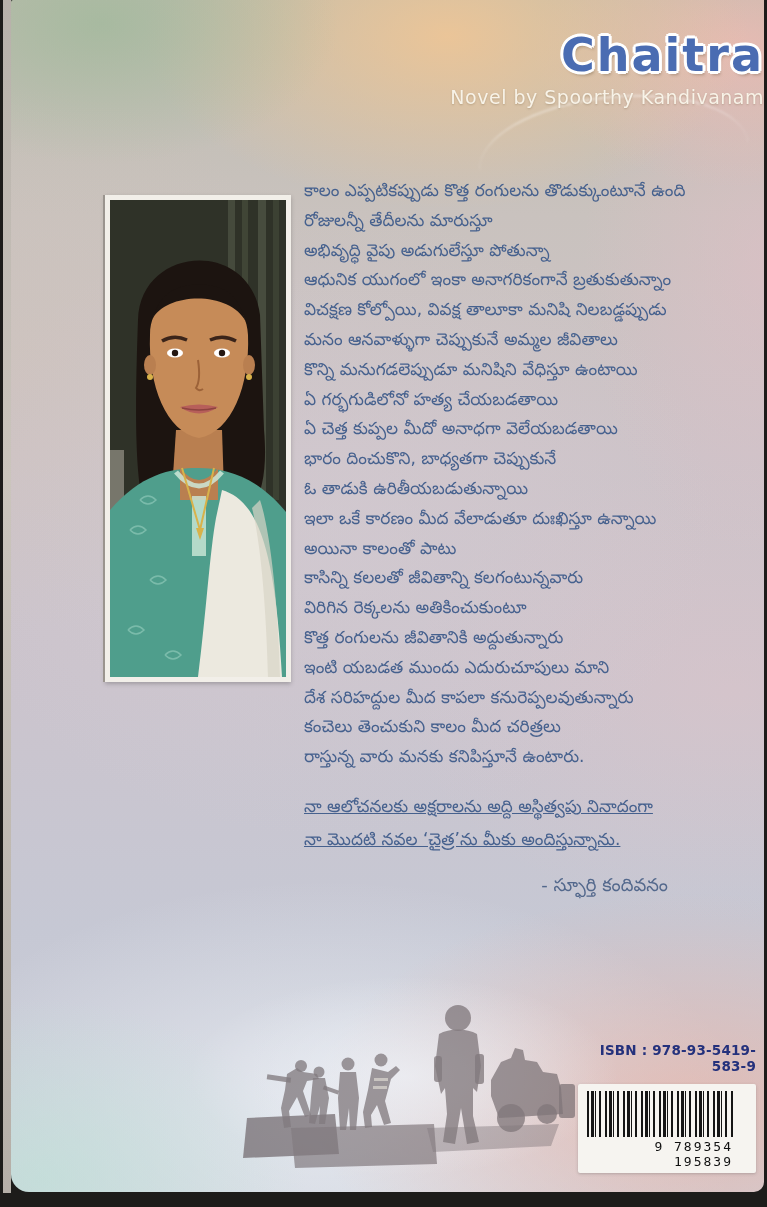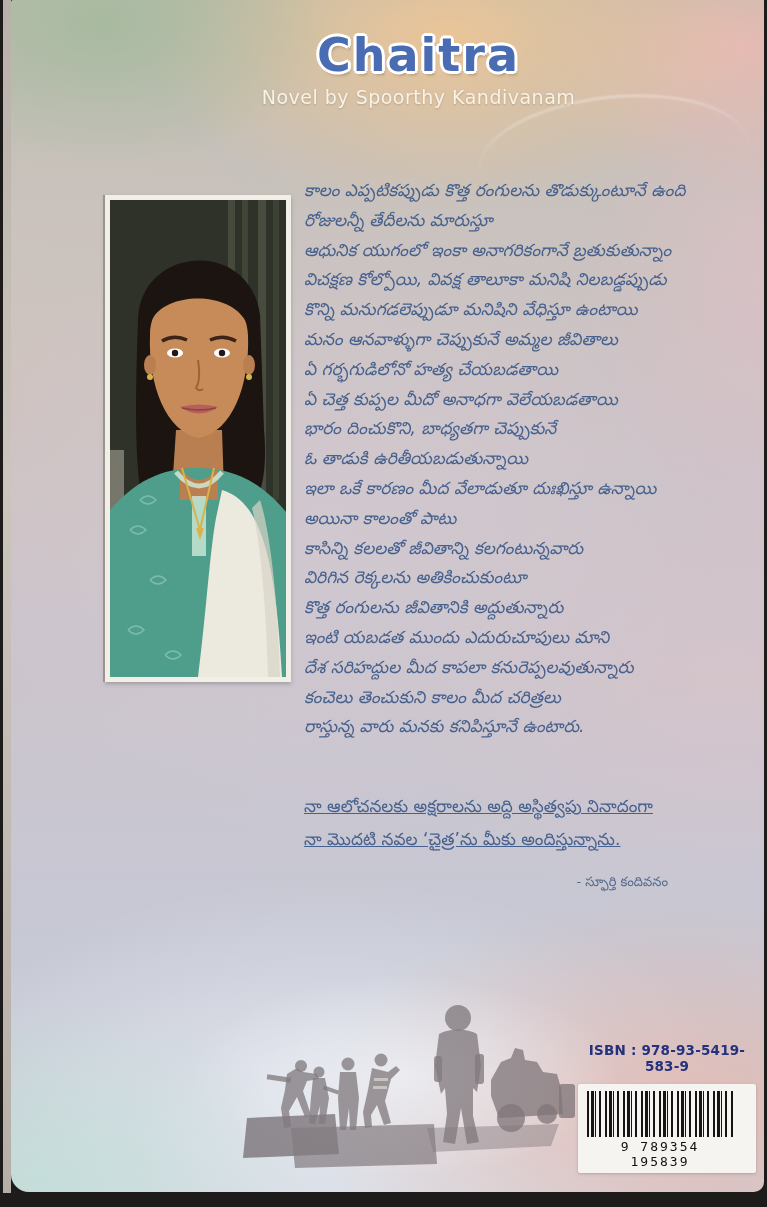--- a/index.html
+++ b/index.html
@@ -17,40 +17,40 @@
       radial-gradient(420px 380px at 0% 30%, rgba(208,196,186,.5), transparent 72%),
       radial-gradient(520px 420px at 42% 44%, rgba(214,206,214,.45), transparent 75%),
       radial-gradient(460px 320px at 96% 58%, rgba(226,196,200,.4), transparent 72%),
       radial-gradient(520px 300px at 90% 93%, rgba(238,178,162,.65), transparent 72%),
       radial-gradient(380px 260px at 4% 99%, rgba(188,226,214,.6), transparent 70%),
       radial-gradient(560px 320px at 42% 94%, rgba(234,238,244,.75), transparent 75%),
       linear-gradient(180deg,#bdbcae 0%,#c9c2be 18%,#cdc3c8 38%,#cbc4cd 58%,#c6c8d4 78%,#ccd0da 100%);}
   .gloss-arc{position:absolute;left:468px;top:96px;width:270px;height:120px;
     border-radius:50%;border-top:2px solid rgba(255,255,255,.45);
     transform:rotate(-6deg);filter:blur(1px);}
-  .header{position:absolute;left:0;top:28px;width:100%;text-align:center;padding-left:62px;box-sizing:border-box;}
+  .header{position:absolute;left:0;top:28px;width:100%;text-align:right;padding-left:62px;box-sizing:border-box;}
   .title{margin:0;font-size:46px;font-weight:bold;letter-spacing:2px;color:#4a6cb2;
     text-shadow:-2px -2px 0 #fff,2px -2px 0 #fff,-2px 2px 0 #fff,2px 2px 0 #fff,
       0 -3px 0 #fff,0 3px 0 #fff,-3px 0 0 #fff,3px 0 0 #fff,2px 4px 3px rgba(90,70,40,.35);}
   .subtitle{margin:4px 0 0 0;font-size:19px;color:#f8f3e8;letter-spacing:.5px;
     text-shadow:0 1px 2px rgba(120,100,70,.35);}
   .subtitle b{font-weight:normal;}
   .photo{position:absolute;left:94px;top:195px;margin:0;padding:5px;background:#f2efe9;
     box-shadow:-2px 0 0 #9a948e,0 2px 4px rgba(60,60,60,.3);}
   .photo svg{display:block;}
   .poem{position:absolute;left:293px;top:176px;width:445px;
-    font-size:17px;line-height:29.8px;color:#46618e;white-space:nowrap;font-style:italic;}
+    font-size:17px;line-height:29.8px;color:#46618e;white-space:nowrap;}
   .closing{position:absolute;left:293px;top:790px;width:445px;
     font-size:17px;line-height:33px;color:#46618e;white-space:nowrap;text-decoration:underline;}
-  .attribution{position:absolute;top:874px;right:96px;font-size:13px;color:#53688c;}
+  .attribution{position:absolute;top:874px;right:96px;font-size:18px;color:#53688c;}
   .footer-art{position:absolute;left:218px;top:996px;width:352px;height:176px;}
   .footer-art::before{content:"";position:absolute;left:-40px;top:-20px;width:430px;height:200px;
     background:radial-gradient(closest-side,rgba(240,243,248,.7),transparent);}
   .footer-art svg{position:relative;opacity:.82;filter:blur(.7px);}
-  .isbn-block{position:absolute;right:8px;top:1042px;width:178px;text-align:center;}
+  .isbn-block{position:absolute;right:8px;top:1042px;width:178px;text-align:right;}
   .isbn-label{font-size:13.5px;font-weight:bold;color:#24317c;letter-spacing:.2px;margin-bottom:10px;}
   .barcode{background:#f6f4f0;border-radius:2px;padding:7px 23px 4px 9px;box-shadow:0 1px 3px rgba(80,80,80,.3);}
   .bars{height:46px;
     background:
       repeating-linear-gradient(90deg,#151515 0 2px,transparent 2px 4px,#151515 4px 7px,
         transparent 7px 8px,#151515 8px 9px,transparent 9px 12px,#151515 12px 14px,transparent 14px 18px);}
   .barcode-digits{font-family:"DejaVu Sans Mono",monospace;font-size:13px;color:#111;
     letter-spacing:2px;margin-top:2px;}
 </style>
 </head>
@@ -118,24 +118,25 @@
         <path d="M86,328 L90,340 L94,328 Z" fill="#d8b24a"></path>
 
         <path d="M112,290 C145,300 165,340 172,477 L88,477 C96,415 100,350 106,318 Z" fill="#ece9df"></path>
         <path d="M150,300 C160,330 168,400 170,477 L158,477 C156,400 150,340 142,308 Z" fill="#d8d4c6" opacity=".7"></path>
       </svg>
     </figure>
 
     <div class="poem">
       <div>కాలం ఎప్పటికప్పుడు కొత్త రంగులను తొడుక్కుంటూనే ఉంది</div>
       <div>రోజులన్నీ తేదీలను మారుస్తూ</div>
+      <div>అభివృద్ధి వైపు అడుగులేస్తూ పోతున్నా</div>
       <div>ఆధునిక యుగంలో ఇంకా అనాగరికంగానే బ్రతుకుతున్నాం</div>
       <div>విచక్షణ కోల్పోయి, వివక్ష తాలూకా మనిషి నిలబడ్డప్పుడు</div>
+      <div>మనం ఆనవాళ్ళుగా చెప్పుకునే అమ్మల జీవితాలు</div>
       <div>కొన్ని మనుగడలెప్పుడూ మనిషిని వేధిస్తూ ఉంటాయి</div>
-      <div>మనం ఆనవాళ్ళుగా చెప్పుకునే అమ్మల జీవితాలు</div>
       <div>ఏ గర్భగుడిలోనో హత్య చేయబడతాయి</div>
       <div>ఏ చెత్త కుప్పల మీదో అనాధగా వెలేయబడతాయి</div>
       <div>భారం దించుకొని, బాధ్యతగా చెప్పుకునే</div>
       <div>ఓ తాడుకి ఉరితీయబడుతున్నాయి</div>
       <div>ఇలా ఒకే కారణం మీద వేలాడుతూ దుఃఖిస్తూ ఉన్నాయి</div>
       <div>అయినా కాలంతో పాటు</div>
       <div>కాసిన్ని కలలతో జీవితాన్ని కలగంటున్నవారు</div>
       <div>విరిగిన రెక్కలను అతికించుకుంటూ</div>
       <div>కొత్త రంగులను జీవితానికి అద్దుతున్నారు</div>
       <div>ఇంటి యబడత ముందు ఎదురుచూపులు మాని</div>

